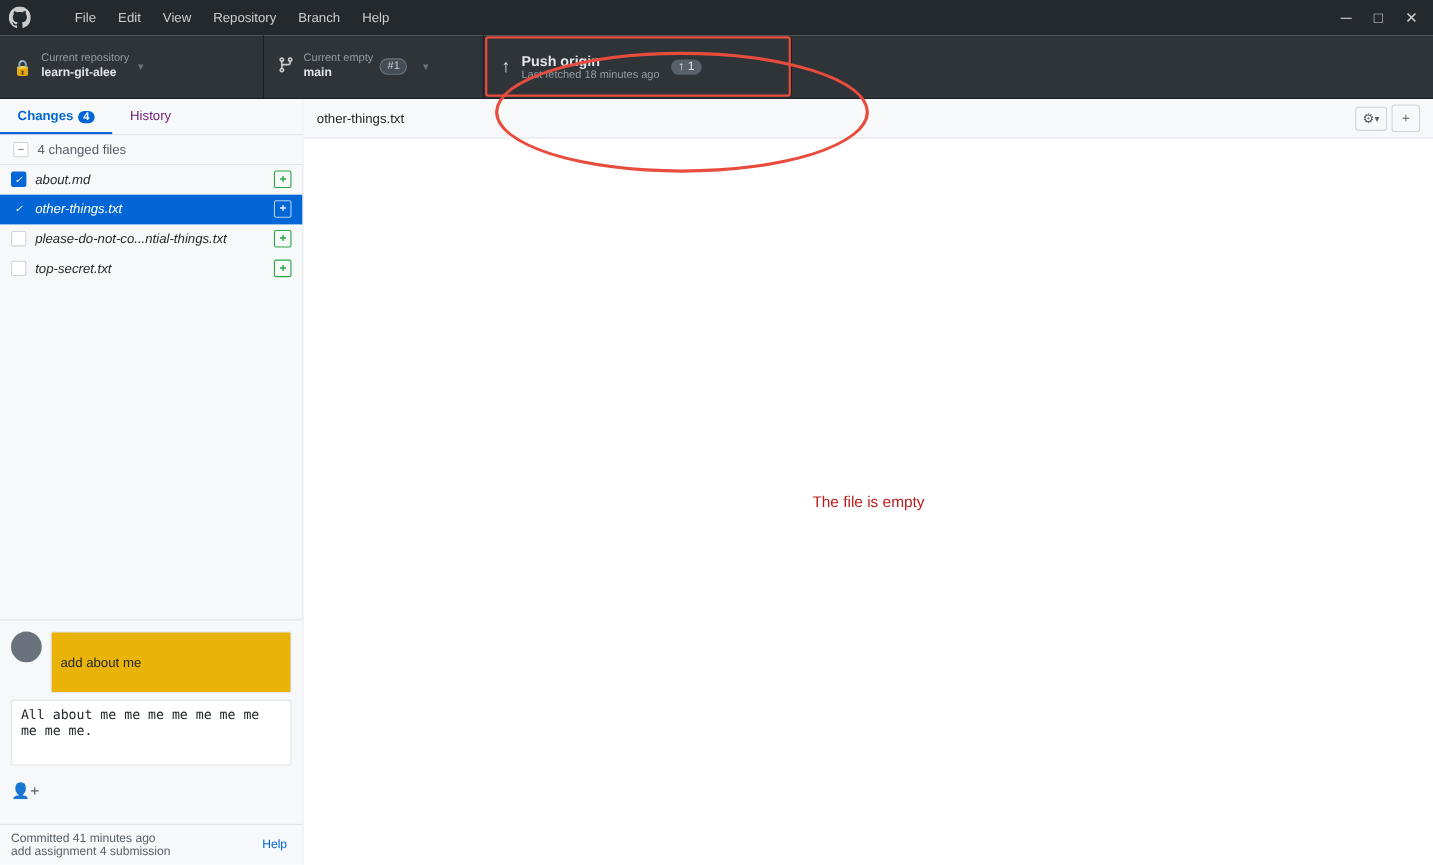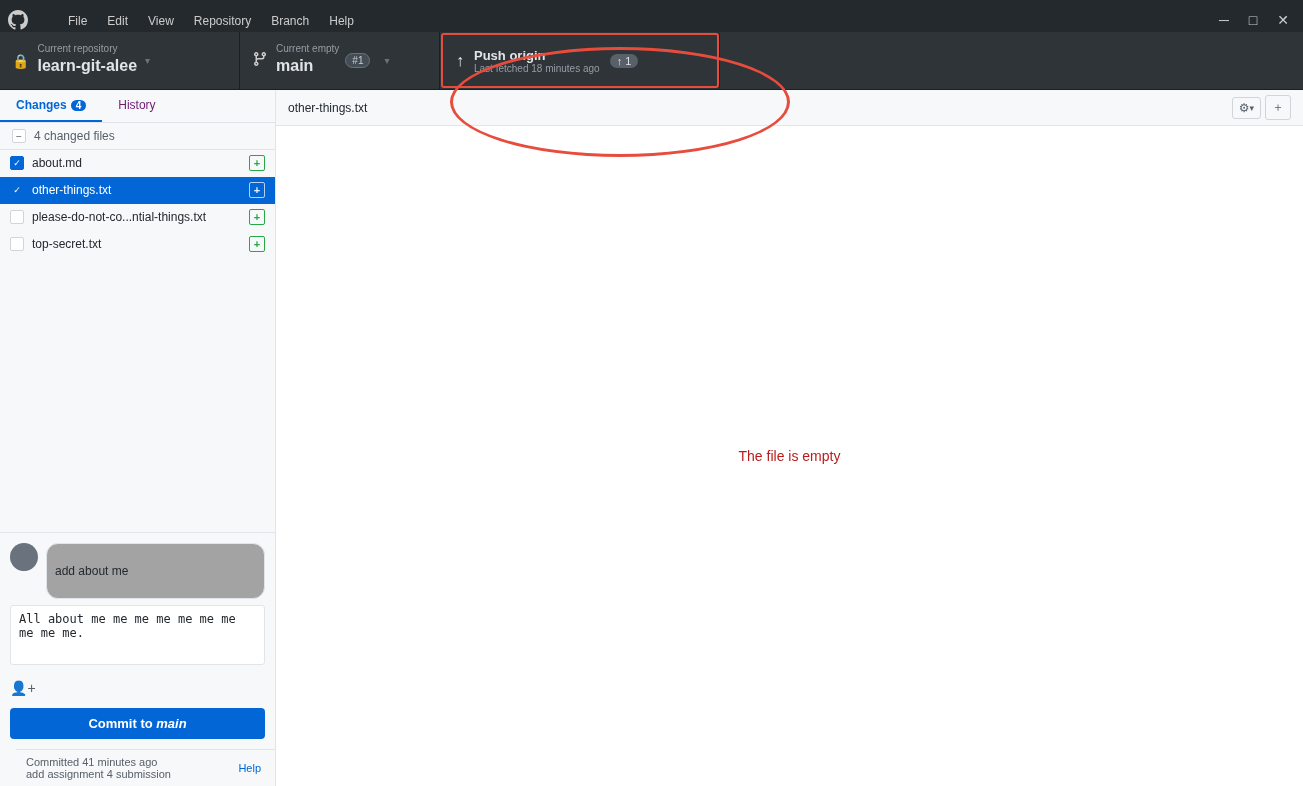--- a/index.html
+++ b/index.html
@@ -3,22 +3,22 @@
   <meta charset="utf-8">
   <style>
     * { margin: 0; padding: 0; box-sizing: border-box; }
     body { font-family: -apple-system, BlinkMacSystemFont, 'Segoe UI', sans-serif; background: #fff; width: 1303px; height: 786px; overflow: hidden; font-size: 12px; }
 
     
     .titlebar {
       background: #24292e;
       height: 32px;
       display: flex;
-      align-items: flex-end;
-      padding: 2px 8px;
+      align-items: center;
+      padding: 16px 8px;
       color: #ccc;
       user-select: none;
       -webkit-app-region: drag;
     }
     .titlebar .menu-items {
       display: flex;
       gap: 4px;
       margin-left: 32px;
       align-items: center;
     }
@@ -71,21 +71,21 @@
       margin-right: 8px;
       flex-shrink: 0;
     }
     .toolbar-section .section-label {
       font-size: 10px;
       color: #959da5;
       display: block;
       line-height: 1.2;
     }
     .toolbar-section .section-value {
-      font-size: 16px;
+      font-size: 11px;
       color: #e1e4e8;
       font-weight: 600;
       display: block;
       line-height: 1.4;
     }
     .toolbar-section .chevron {
       margin-left: 8px;
       color: #6a737d;
       font-size: 10px;
     }
@@ -235,20 +235,21 @@
     .file-list {
       flex: 1;
       overflow-y: auto;
     }
     .file-item {
       display: flex;
       align-items: center;
       padding: 5px 10px 5px 10px;
       cursor: pointer;
       border-bottom: 1px solid transparent;
+      font-style: italic;
     }
     .file-item.selected { background: #0366d6; }
     .file-item.selected .file-name { color: #fff; }
     .file-item .checkbox {
       width: 14px;
       height: 14px;
       border: 1px solid #d1d5da;
       border-radius: 2px;
       margin-right: 8px;
       flex-shrink: 0;
@@ -314,25 +315,25 @@
       overflow: hidden;
       display: flex;
       align-items: center;
       justify-content: center;
       font-size: 12px;
       color: #fff;
     }
     .commit-title-input {
       flex: 1;
       border: 1px solid #e1e4e8;
-      border-radius: 12px;
+      border-radius: 2px;
       padding: 20px 8px;
       font-size: 12px;
       color: #24292e;
-      background: #a3a3a3;
+      background: #eab308;
       outline: none;
     }
     .commit-description {
       width: 100%;
       border: 1px solid #e1e4e8;
       border-radius: 3px;
       padding: 6px 8px;
       font-size: 12px;
       color: #24292e;
       background: #fff;
@@ -365,21 +366,20 @@
     .commit-btn .branch-name { font-style: italic; }
 
     
     .bottom-bar {
       border-top: 1px solid #e1e4e8;
       padding: 6px 10px;
       background: #f6f8fa;
       display: flex;
       align-items: center;
       justify-content: space-between;
-      margin-left: 16px;
     }
     .bottom-bar .committed-info {
       font-size: 11px;
       color: #586069;
     }
     .bottom-bar .undo-btn {
       font-size: 11px;
       color: #0366d6;
       cursor: pointer;
       background: none;
@@ -547,23 +547,20 @@
               <circle cx="14" cy="10" r="5" fill="#6a737d"></circle>
               <ellipse cx="14" cy="22" rx="9" ry="6" fill="#6a737d"></ellipse>
             </svg>
         </div>
         <input type="text" class="commit-title-input" value="add about me" style="">
       </div>
       <textarea class="commit-description" style="">All about me me me me me me me me me me.</textarea>
       <div class="commit-add-coauthor">
         <span style="font-size:14px;">👤+</span>
       </div>
-      <button class="commit-btn">
-        <span>Commit to</span> <span class="branch-name">main</span>
-      </button>
     </div>
 
     <div class="bottom-bar">
       <div class="committed-info">
         <div>Committed 41 minutes ago</div>
         <div>add assignment 4 submission</div>
       </div>
       <button class="undo-btn">Help</button>
     </div>
 

